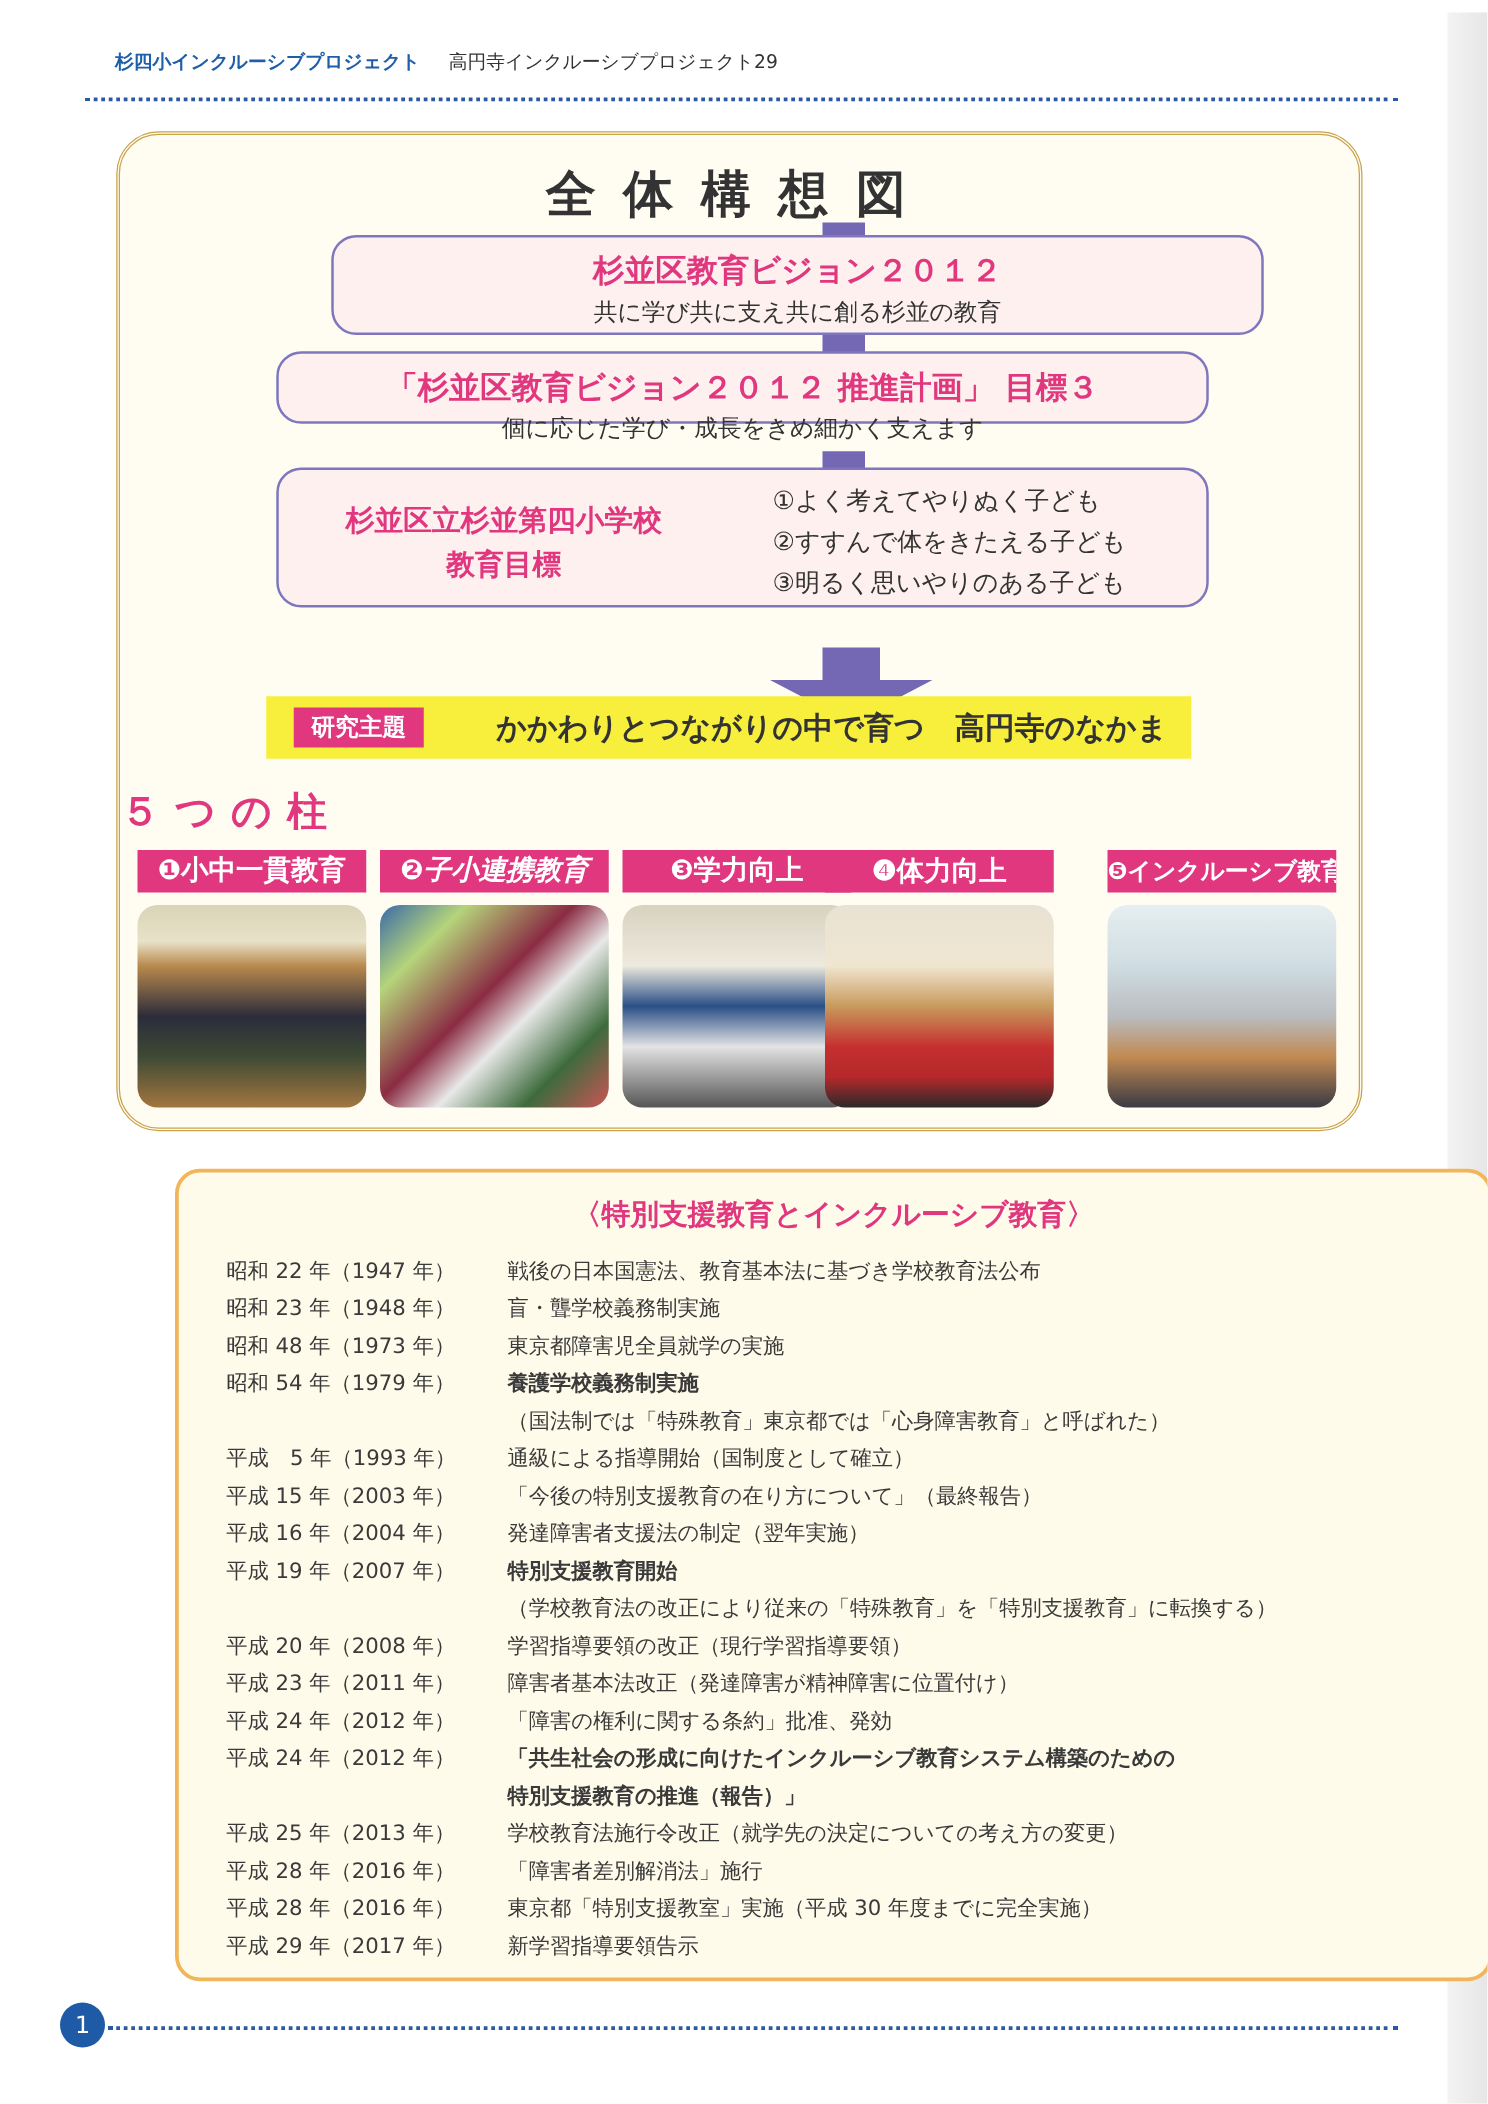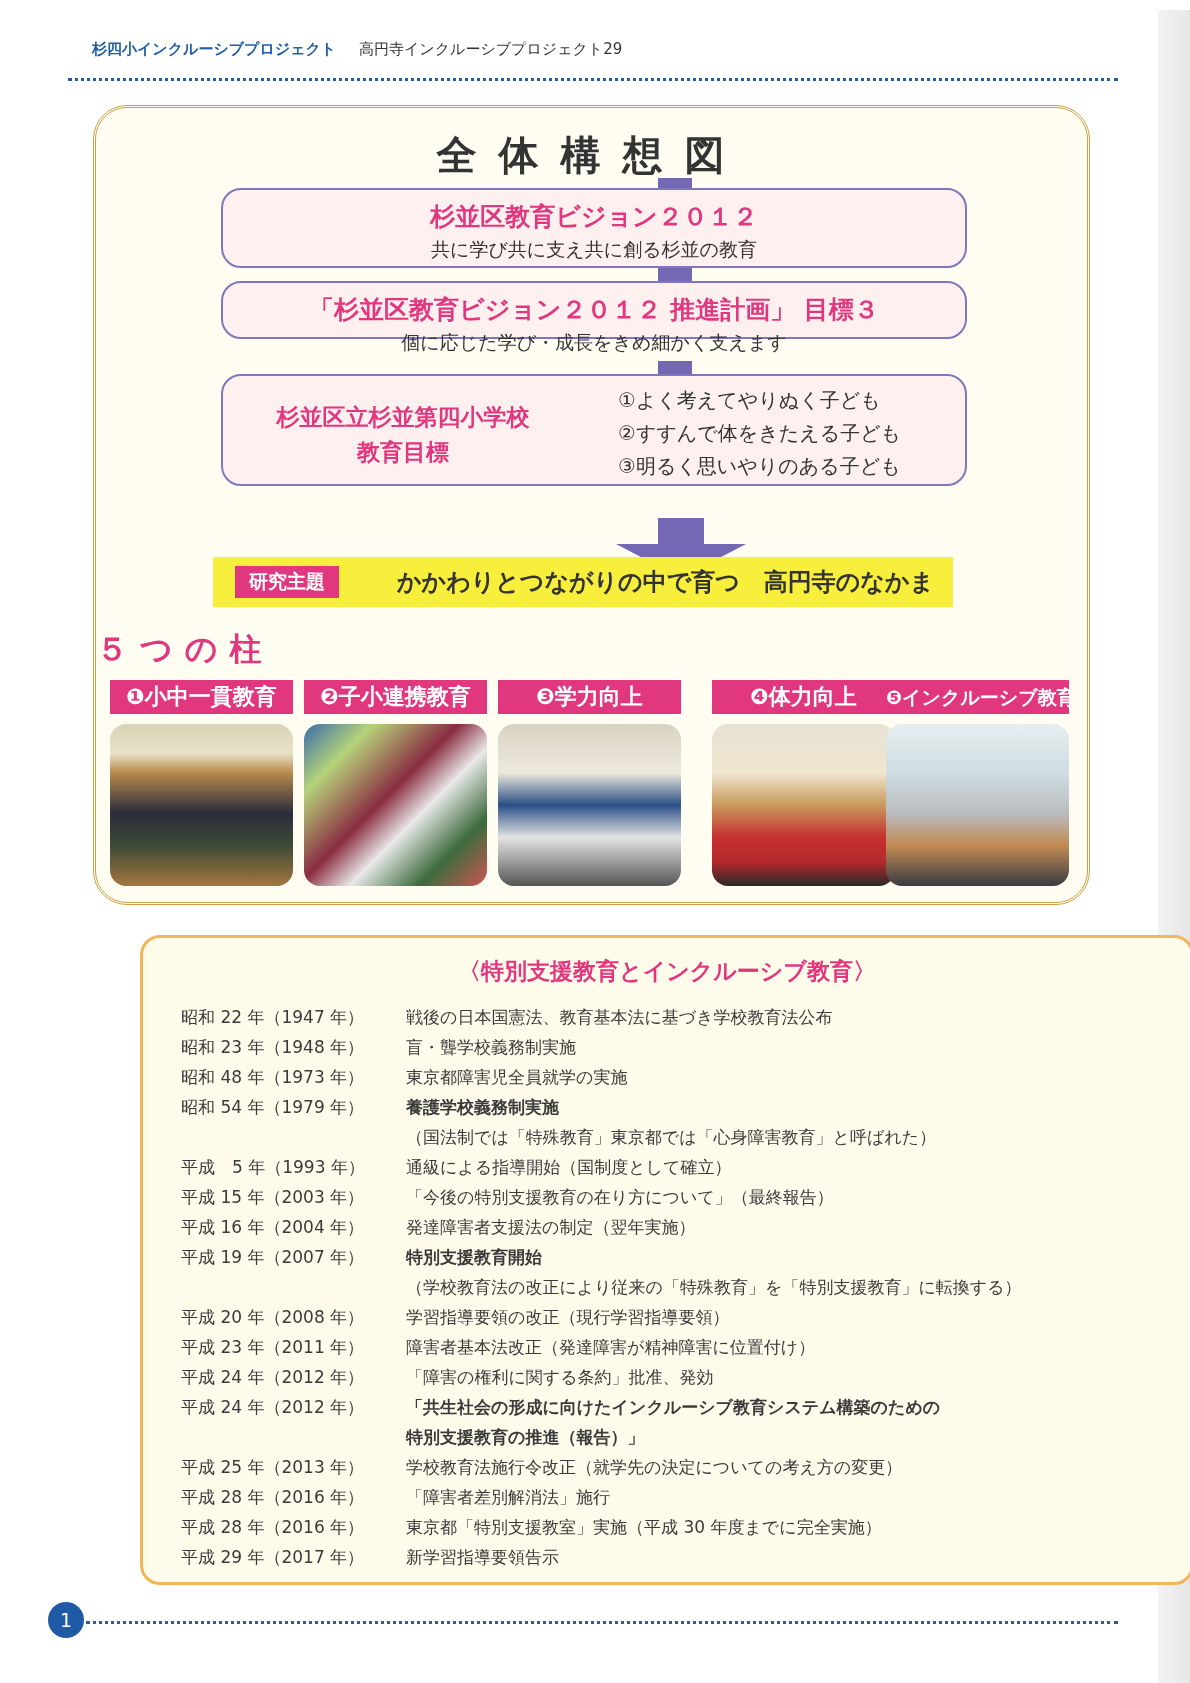--- a/index.html
+++ b/index.html
@@ -82,21 +82,21 @@
 <div class="header">
   <span class="brand">杉四小インクルーシブプロジェクト</span>
   <span class="sub">高円寺インクルーシブプロジェクト29</span>
 </div>
 <div class="dots-top"></div>
 
 <div class="outer-box">
   <div class="title">全体構想図</div>
 
   <div class="connector" style="top:70px;height:22px;"></div>
-  <div class="vbox" style="top:80px;height:80px;padding-top:10px;">
+  <div class="vbox" style="top:80px;height:80px;padding-top:10px;margin-left:44px;">
     <div class="pink">杉並区教育ビジョン２０１２</div>
     <div class="dark">共に学び共に支え共に創る杉並の教育</div>
   </div>
 
   <div class="connector" style="top:160px;height:14px;"></div>
   <div class="vbox" style="top:173px;height:58px;padding-top:10px;">
     <div class="pink">「杉並区教育ビジョン２０１２ 推進計画」 目標３</div>
     <div class="dark">個に応じた学び・成長をきめ細かく支えます</div>
   </div>
 
@@ -120,29 +120,29 @@
     <span class="tag">研究主題</span>
     <span class="text">かかわりとつながりの中で育つ　高円寺のなかま</span>
   </div>
 
   <div class="pillars-title">５つの柱</div>
 
   <div class="pillar" style="left:14px;">
     <div class="label">❶小中一貫教育</div>
     <div class="photo ph1"></div>
   </div>
-  <div class="pillar" style="left:208px;">
+  <div class="pillar" style="left:208px;font-style:italic;">
     <div class="label">❷子小連携教育</div>
     <div class="photo ph2"></div>
   </div>
   <div class="pillar" style="left:402px;">
     <div class="label">❸学力向上</div>
     <div class="photo ph3"></div>
   </div>
-  <div class="pillar" style="left:616px;">
+  <div class="pillar" style="left:564px;font-family:Liberation Serif, serif;">
     <div class="label">❹体力向上</div>
     <div class="photo ph4"></div>
   </div>
   <div class="pillar" style="left:790px;">
     <div class="label" style="font-size:19px;">❺インクルーシブ教育</div>
     <div class="photo ph5"></div>
   </div>
 </div>
 
 <div class="tl-box">

